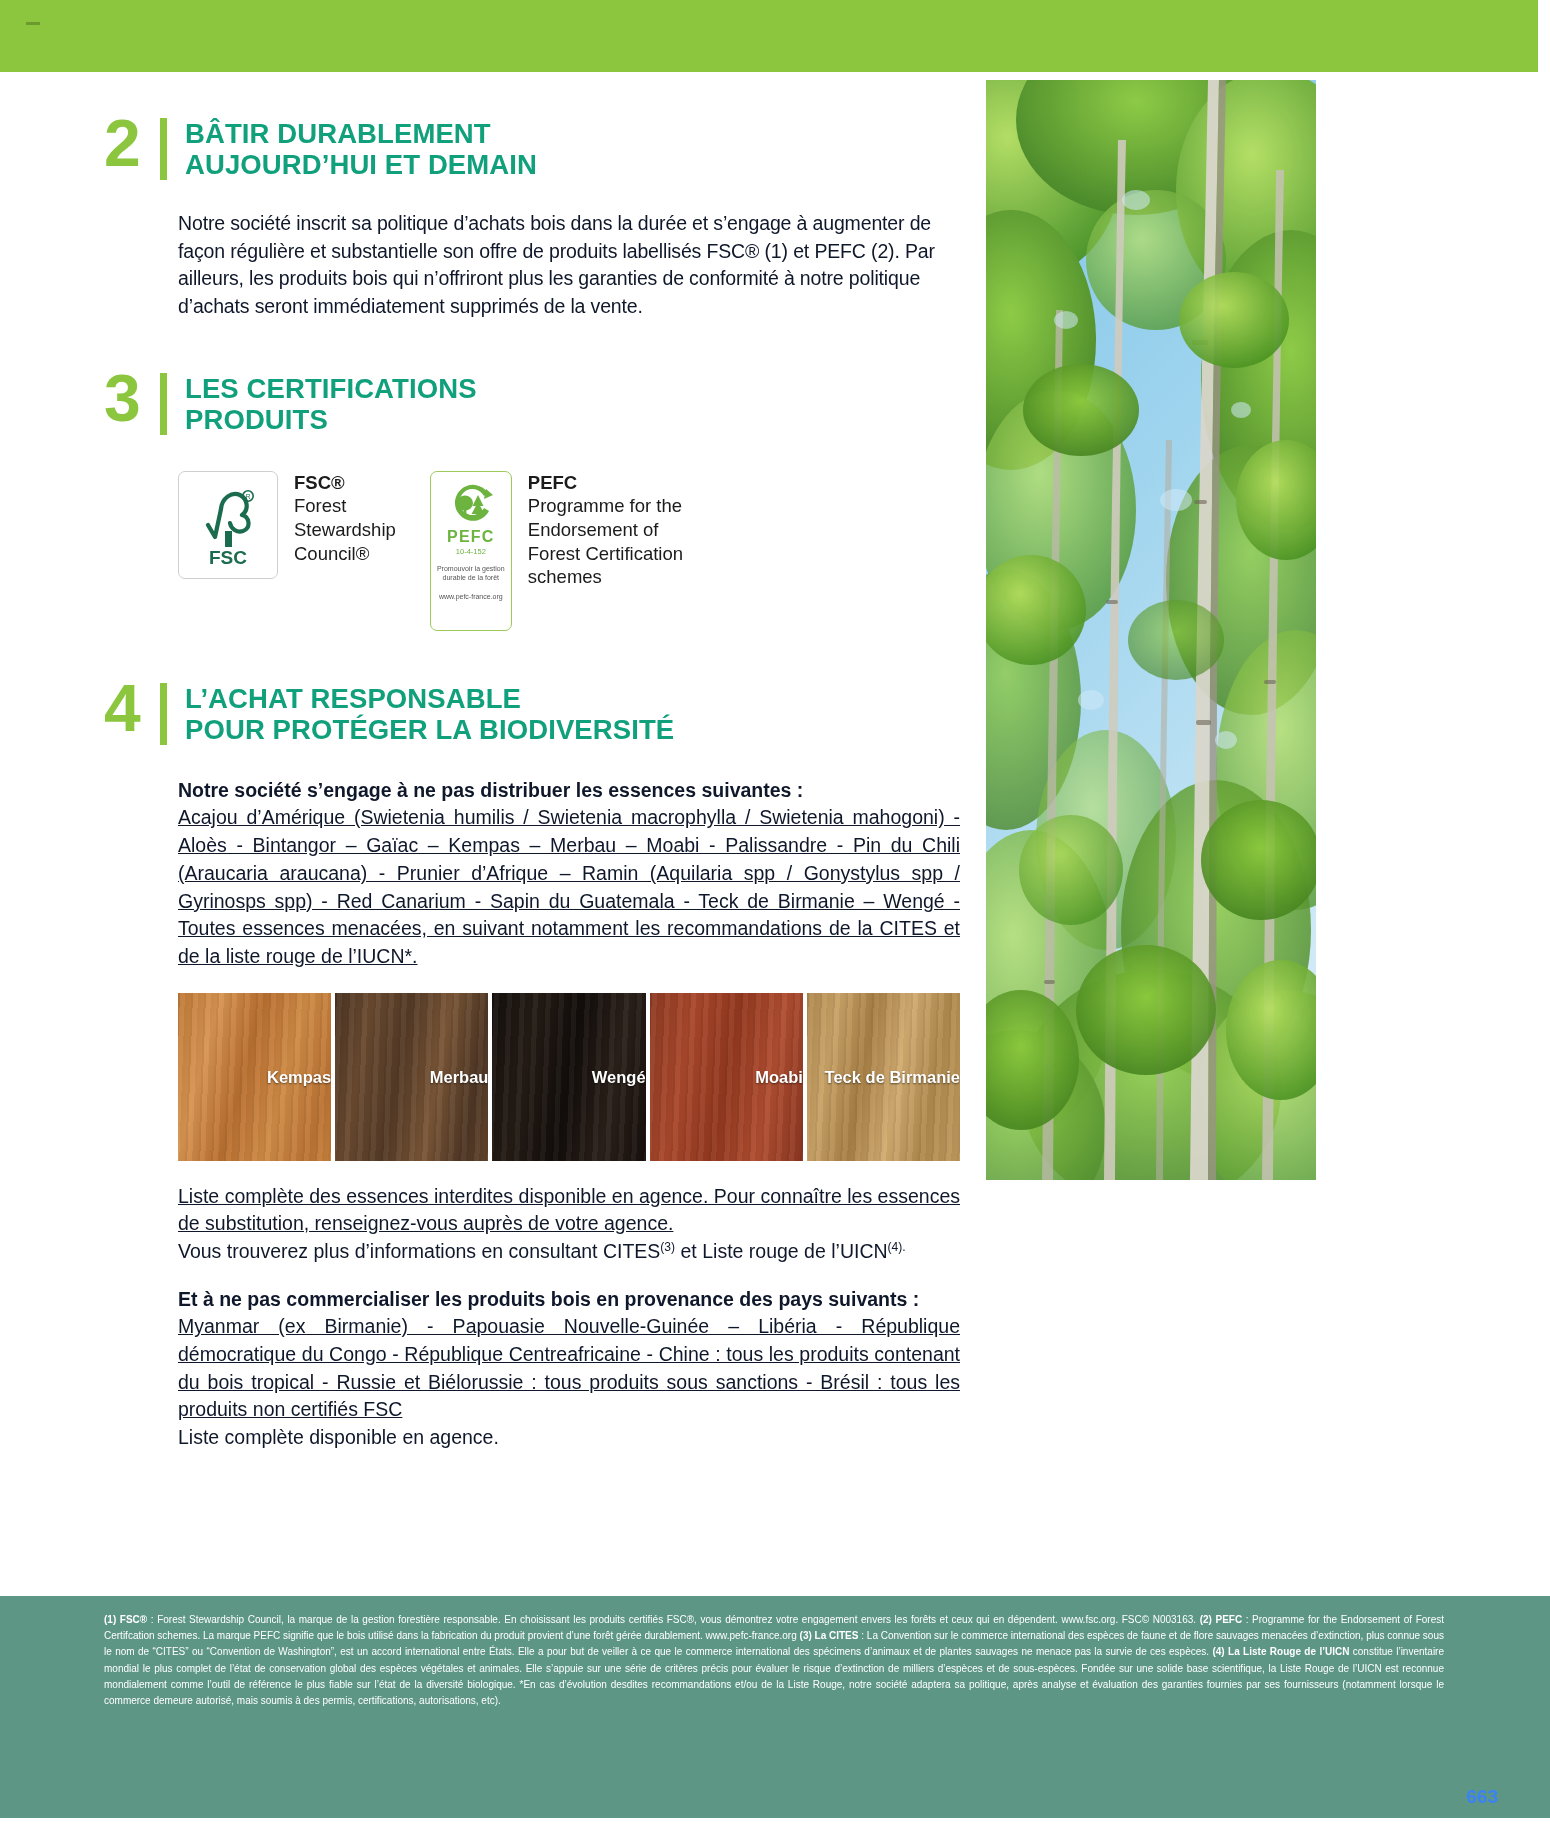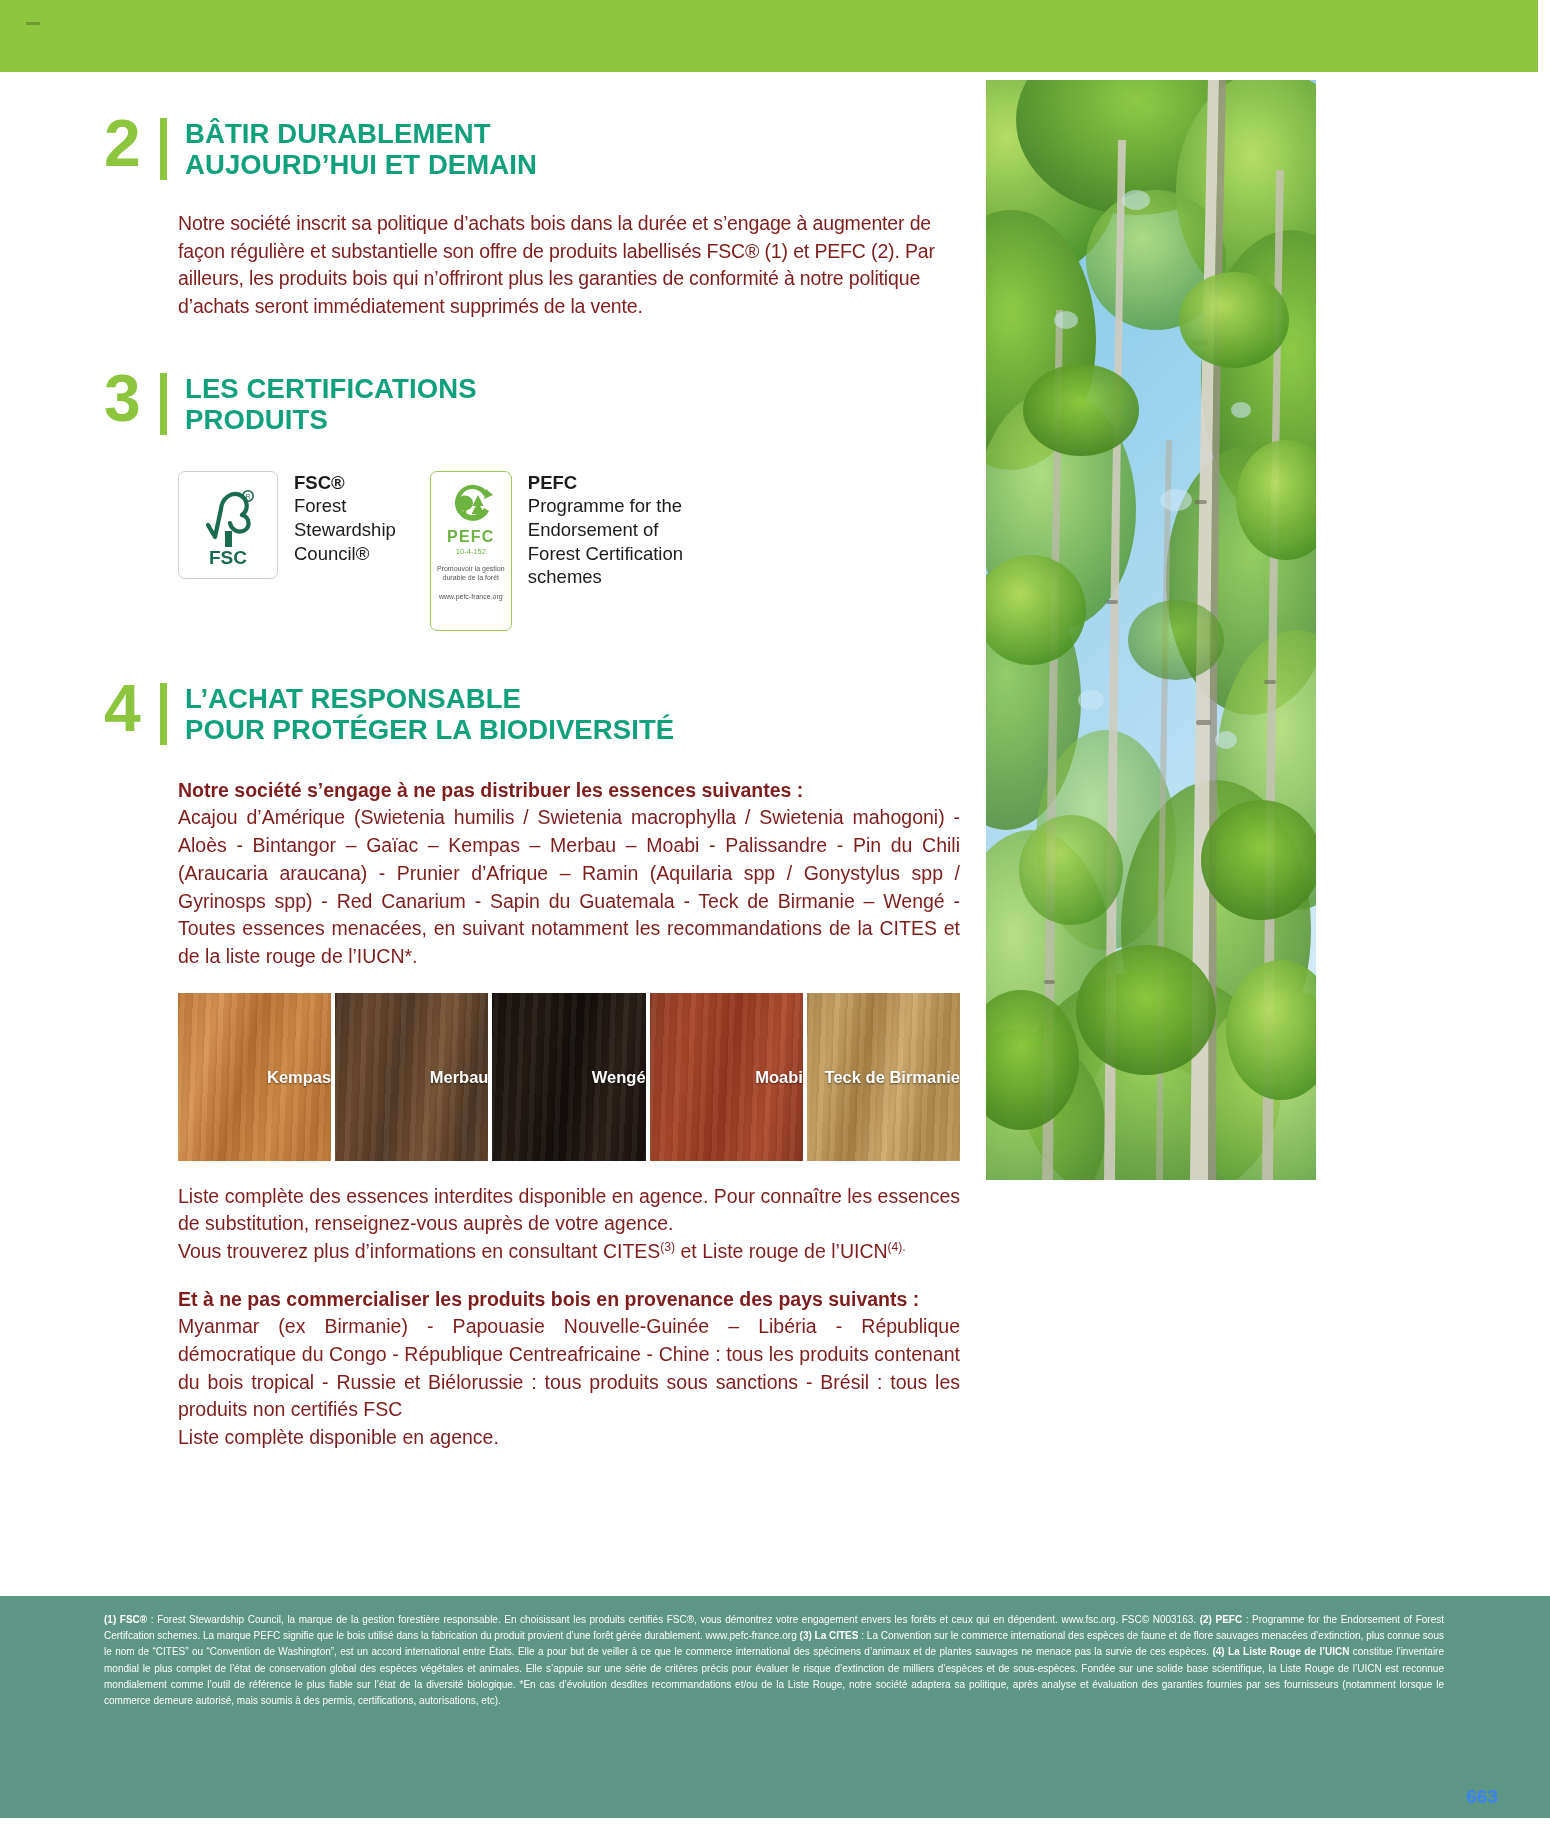--- a/index.html
+++ b/index.html
@@ -58,24 +58,24 @@
   .sec-title {
     font-size: 27.5px; font-weight: bold; line-height: 1.13;
     color: #10a07c; letter-spacing: 0.1px;
     text-transform: uppercase;
     padding-top: 4px;
   }
 
   
   .body-col {
     margin-left: 178px; width: 782px;
-    font-size: 19.5px; line-height: 1.42; color: #7f1d1d;
+    font-size: 19.5px; line-height: 1.42; color: #0f172a;
   }
   .body-col p { margin: 0; }
-  .just { text-align: justify; }
+  .just { text-align: justify; text-decoration: underline; }
   .tight { letter-spacing: -0.15px; }
   .strong { font-weight: bold; }
   sup { font-size: 0.62em; vertical-align: super; line-height: 0; }
 
   
   .certs { margin-left: 178px; display: flex; gap: 34px; }
   .cert { display: flex; gap: 16px; }
   .cert-box {
     border: 1.5px solid #cfcfcf; border-radius: 7px;
     width: 100px; height: 108px;

